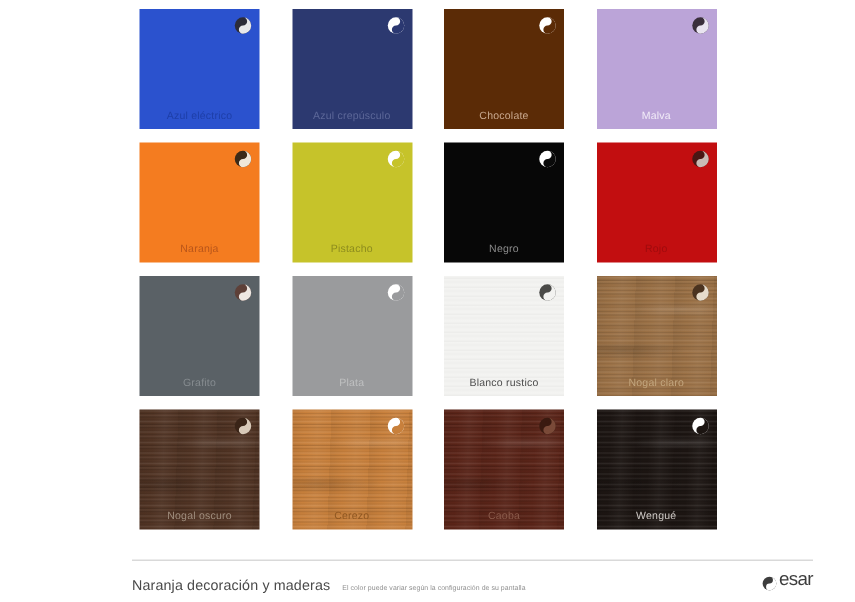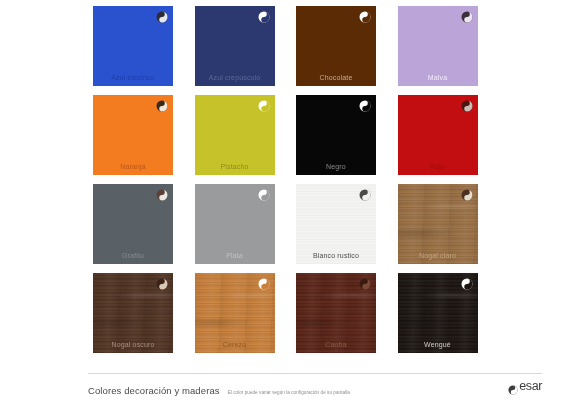--- a/index.html
+++ b/index.html
@@ -358,21 +358,21 @@
             <circle cx="12" cy="17.5" r="2.1" fill="#1C1512"></circle>
           </svg>
         </span>
         <span class="swatch-label" style="color: rgb(207, 202, 198);">Wengué</span>
       </div>
     </div>
 
   <div id="footer">
     <div id="footer-rule"></div>
     <div id="footer-inner">
-      <span id="footer-title">Colores decoración y maderas</span>
+      <span id="footer-title">Naranja decoración y maderas</span>
       <span id="footer-note">El color puede variar según la configuración de su pantalla</span>
       <span id="brand-logo">
         <span id="brand-mark">
           <svg viewBox="0 0 24 24" aria-hidden="true">
             <circle cx="12" cy="12" r="11" fill="#3d3d3d"></circle>
             <path d="M12 1 A11 11 0 0 1 12 23 A5.5 5.5 0 0 1 12 12 A5.5 5.5 0 0 0 12 1 Z" fill="#ffffff"></path>
             <circle cx="12" cy="6.5" r="1.9" fill="#3d3d3d"></circle>
             <circle cx="12" cy="17.5" r="1.9" fill="#ffffff"></circle>
           </svg>
         </span>

